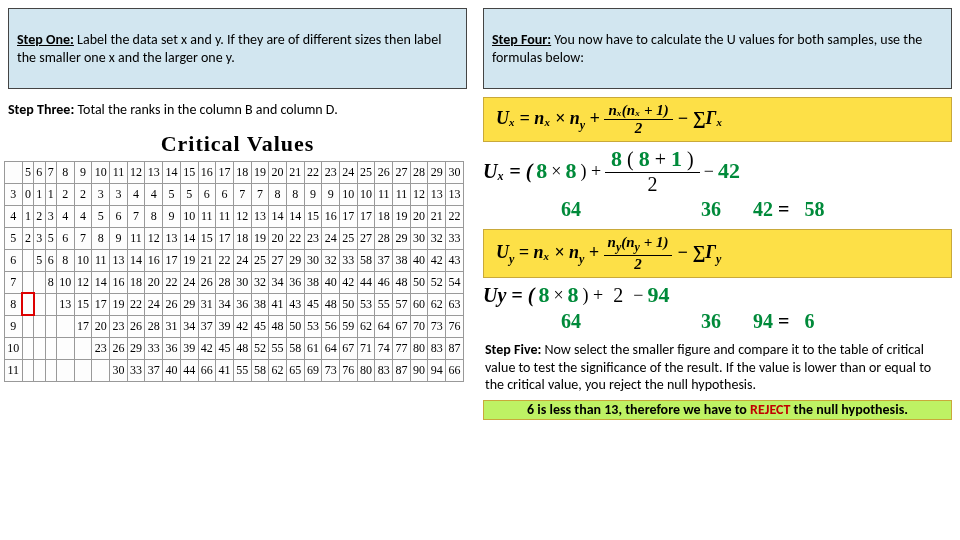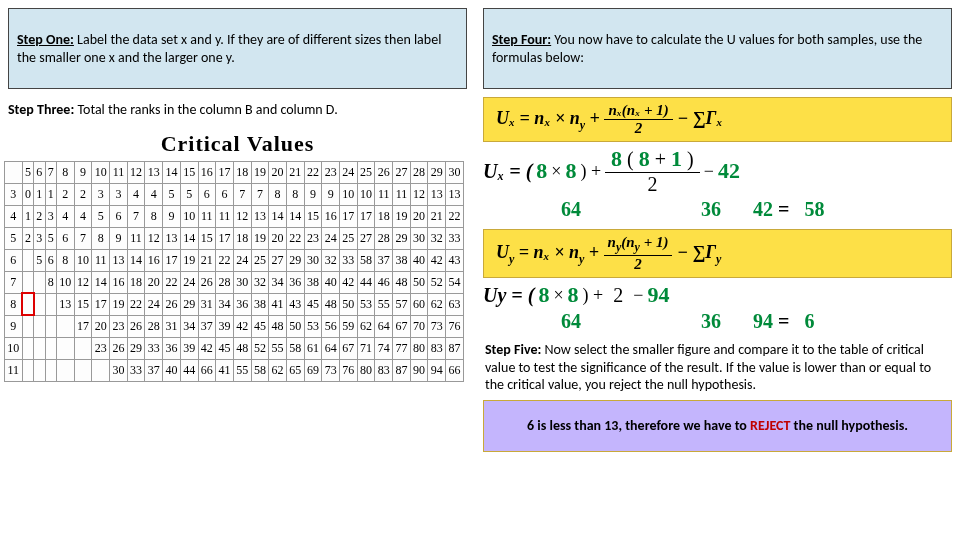--- a/index.html
+++ b/index.html
@@ -89,23 +89,23 @@
     font-weight: bold;
     display: flex;
     padding: 0 8px 6px 8px;
   }
   .results-row .v1 { margin-left: 78px; }
   .results-row .v2 { margin-left: 120px; }
   .results-row .eq { margin-left: 32px; }
   .results-row .black { color: #000; }
   .results-row .final { color: #008a3a; margin-left: 10px; }
   .conclusion {
-    background: #c4b5fd;
+    background: #bef264;
     border: 1px solid #c9a93a;
-    padding: 16px 10px;
+    padding: 0 10px;
     margin: 4px 8px 2px 8px;
     font-size: 14px;
     text-align: center;
     font-weight: bold;
     line-height: 1.3;
   }
   .conclusion .reject { color: #c00000; }
 </style>
 </head>
 <body>

